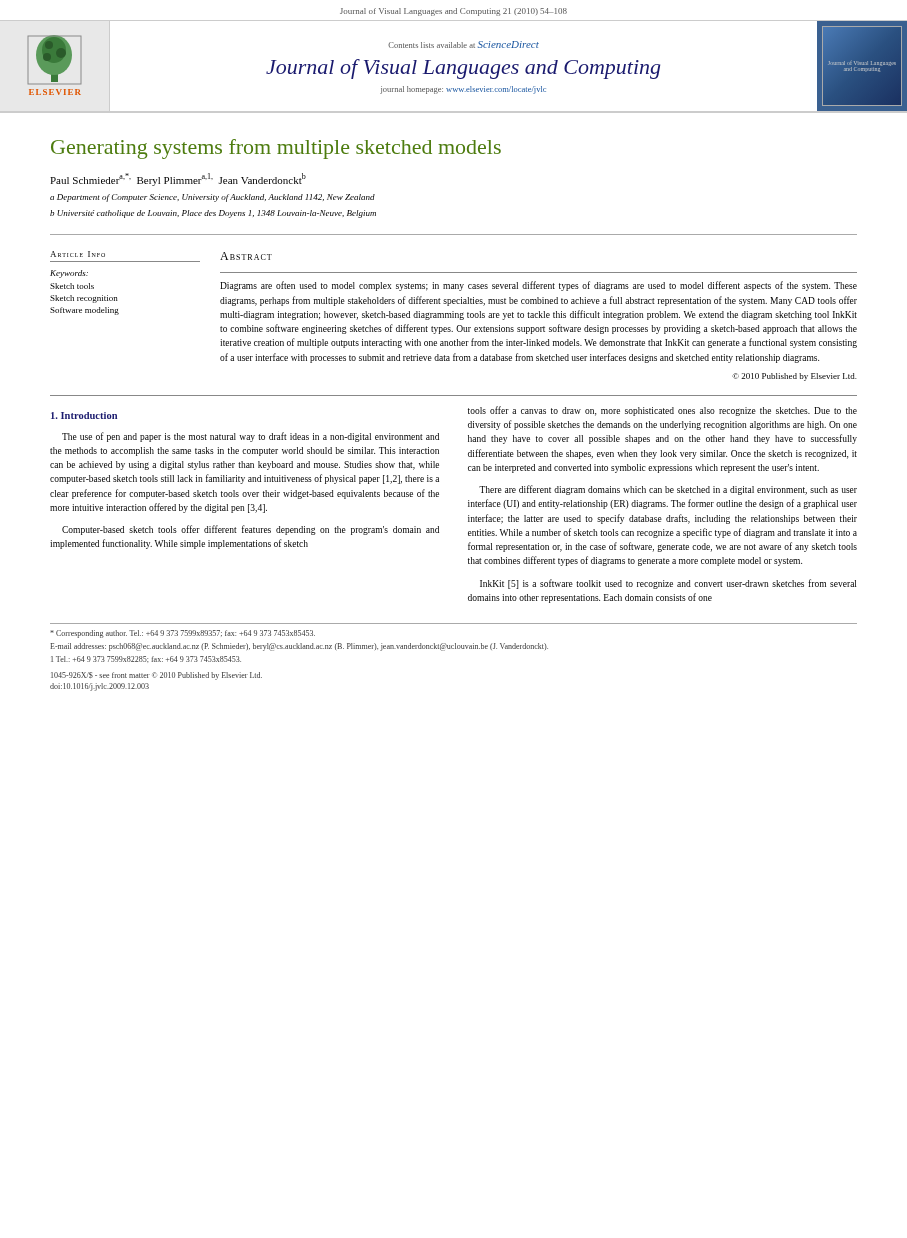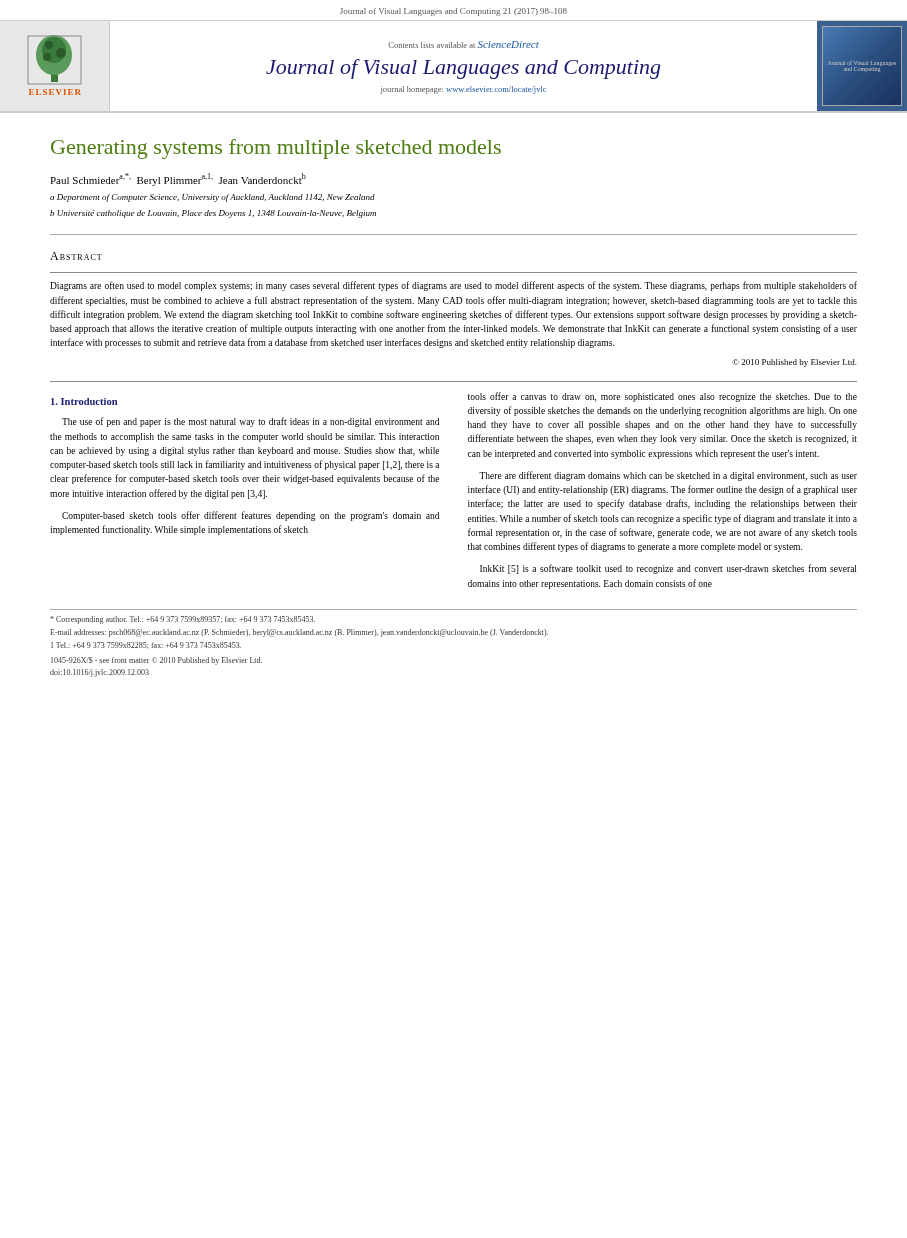--- a/index.html
+++ b/index.html
@@ -259,21 +259,21 @@
     .blue-link {
       color: #1a56a0;
     }
   </style>
 </head>
 <body>
 
 <div class="page">
 
   <div class="journal-top-line">
-    <span>Journal of Visual Languages and Computing 21 (2017) 98–108</span>
+    <span>Journal of Visual Languages and Computing 21 (2010) 54–108</span>
   </div>
 
   <div class="header-banner">
 
     <div class="header-left-logo">
       <div class="elsevier-logo">
         <svg class="elsevier-tree" viewBox="0 0 55 50">
 
           <rect x="24" y="35" width="7" height="12" fill="#3a7a3a"></rect>
           <rect x="20" y="32" width="15" height="5" fill="#4a8a4a"></rect>
@@ -318,20 +318,27 @@
 
     <div class="affiliations">
       <div class="affil-line">a Department of Computer Science, University of Auckland, Auckland 1142, New Zealand</div>
       <div class="affil-line">b Université catholique de Louvain, Place des Doyens 1, 1348 Louvain-la-Neuve, Belgium</div>
     </div>
 
     <hr class="section-divider">
 
     <div class="info-abstract-row">
 
+      <div class="article-info">
+        <div class="article-info-title">Article Info</div>
+        <div class="keywords-title">Keywords:</div>
+        <div class="keyword-item">Sketch tools</div>
+        <div class="keyword-item">Sketch recognition</div>
+        <div class="keyword-item">Software modeling</div>
+      </div>
 
       <div class="abstract-section">
         <div class="abstract-title">Abstract</div>
         <div class="abstract-text">Diagrams are often used to model complex systems; in many cases several different types of diagrams are used to model different aspects of the system. These diagrams, perhaps from multiple stakeholders of different specialties, must be combined to achieve a full abstract representation of the system. Many CAD tools offer multi-diagram integration; however, sketch-based diagramming tools are yet to tackle this difficult integration problem. We extend the diagram sketching tool InkKit to combine software engineering sketches of different types. Our extensions support software design processes by providing a sketch-based approach that allows the iterative creation of multiple outputs interacting with one another from the inter-linked models. We demonstrate that InkKit can generate a functional system consisting of a user interface with processes to submit and retrieve data from a database from sketched user interfaces designs and sketched entity relationship diagrams.</div>
         <div class="copyright-line">© 2010 Published by Elsevier Ltd.</div>
       </div>
     </div>
 
     <hr class="body-divider">
 

